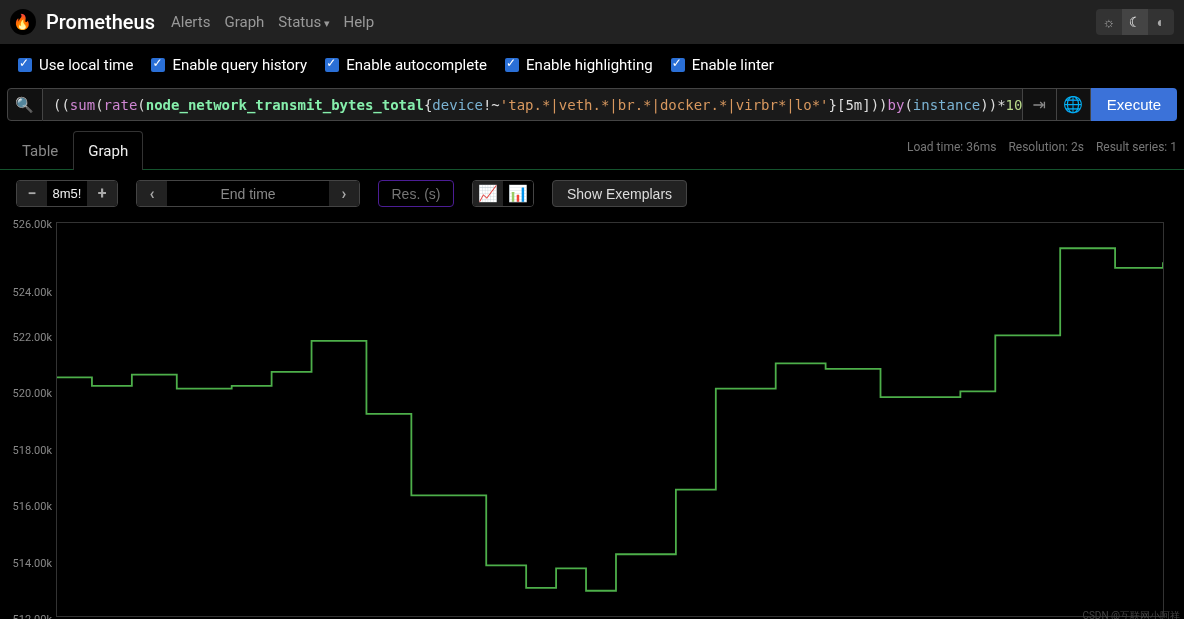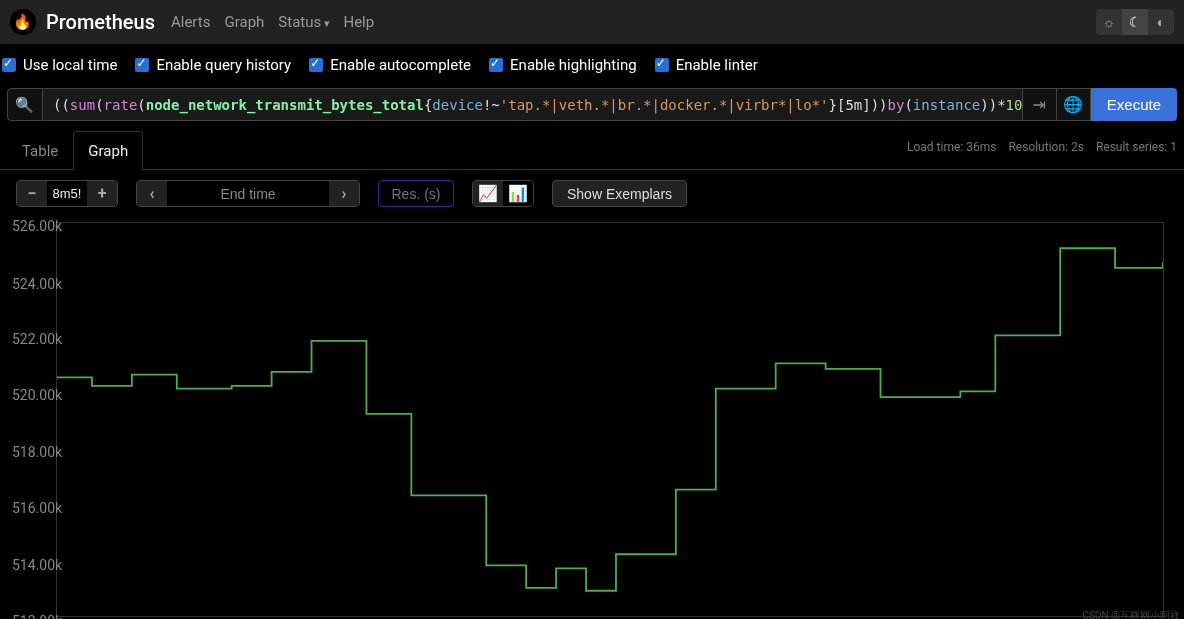--- a/index.html
+++ b/index.html
@@ -53,21 +53,21 @@
   justify-content: center;
   color: #aaa;
   cursor: pointer;
   font-size: 14px;
 }
 .theme-btn.active { background: #444; color: #fff; }
 
 .options-row {
   display: flex;
   gap: 18px;
-  padding: 12px 2px 14px;
+  padding: 12px 18px 14px;
   align-items: center;
 }
 .chk-wrap { display: flex; align-items: center; gap: 7px; font-size: 15px; cursor: pointer; }
 .chk {
   width: 14px;
   height: 14px;
   background: #2a6fd6;
   border-radius: 2px;
   position: relative;
 }
@@ -258,21 +258,21 @@
 }
 .plot-area {
   border: 1px solid #333;
   position: relative;
   height: 395px;
   margin-left: 40px;
 }
 .ytick {
   position: absolute;
   left: -45px;
-  font-size: 14px;
+  font-size: 11px;
   color: #888;
   width: 40px;
   text-align: right;
 }
 .xtick {
   position: absolute;
   bottom: -14px;
   font-size: 11px;
   color: #888;
   transform: translateX(-50%);
@@ -394,21 +394,21 @@
   </div>
   <button class="exemplars-btn">Show Exemplars</button>
 </div>
 
 <div class="chart-wrap">
   <div class="plot-area" id="plot-area">
     <svg class="line-svg" id="line-svg" preserveAspectRatio="none" viewBox="0 0 1108 395">
         <path d="M0 155.17857142857144 L35 155.17857142857144 L35 163.64285714285714 L75 163.64285714285714 L75 152.35714285714283 L120 152.35714285714283 L120 166.4642857142857 L175 166.4642857142857 L175 163.64285714285714 L215 163.64285714285714 L215 149.53571428571428 L255 149.53571428571428 L255 118.5 L310 118.5 L310 191.8571428571429 L355 191.8571428571429 L355 273.67857142857144 L430 273.67857142857144 L430 344.2142857142857 L470 344.2142857142857 L470 366.7857142857143 L500 366.7857142857143 L500 347.0357142857143 L530 347.0357142857143 L530 369.6071428571429 L560 369.6071428571429 L560 332.92857142857144 L620 332.92857142857144 L620 268.0357142857143 L660 268.0357142857143 L660 166.4642857142857 L720 166.4642857142857 L720 141.07142857142856 L770 141.07142857142856 L770 146.71428571428572 L825 146.71428571428572 L825 174.92857142857142 L905 174.92857142857142 L905 169.2857142857143 L940 169.2857142857143 L940 112.85714285714283 L1005 112.85714285714283 L1005 25.392857142857167 L1060 25.392857142857167 L1060 45.14285714285717 L1108 45.14285714285717 L1108 39.5 " stroke="#4daf4a" stroke-width="1.8" fill="none"></path>
       </svg>
   <span class="ytick" style="top: -5px;">526.00k</span>
-      <span class="ytick" style="top: 53px;">524.00k</span>
+      <span class="ytick" style="top: 63px;">524.00k</span>
       <span class="ytick" style="top: 107.857px;">522.00k</span>
       <span class="ytick" style="top: 164.286px;">520.00k</span>
       <span class="ytick" style="top: 220.714px;">518.00k</span>
       <span class="ytick" style="top: 277.143px;">516.00k</span>
       <span class="ytick" style="top: 333.571px;">514.00k</span>
       <span class="ytick" style="top: 390px;">512.00k</span>
       <span class="xtick" style="left: 69.25px;">10:40</span>
       <span class="xtick" style="left: 207.75px;">10:41</span>
       <span class="xtick" style="left: 346.25px;">10:42</span>
       <span class="xtick" style="left: 484.75px;">10:43</span>

